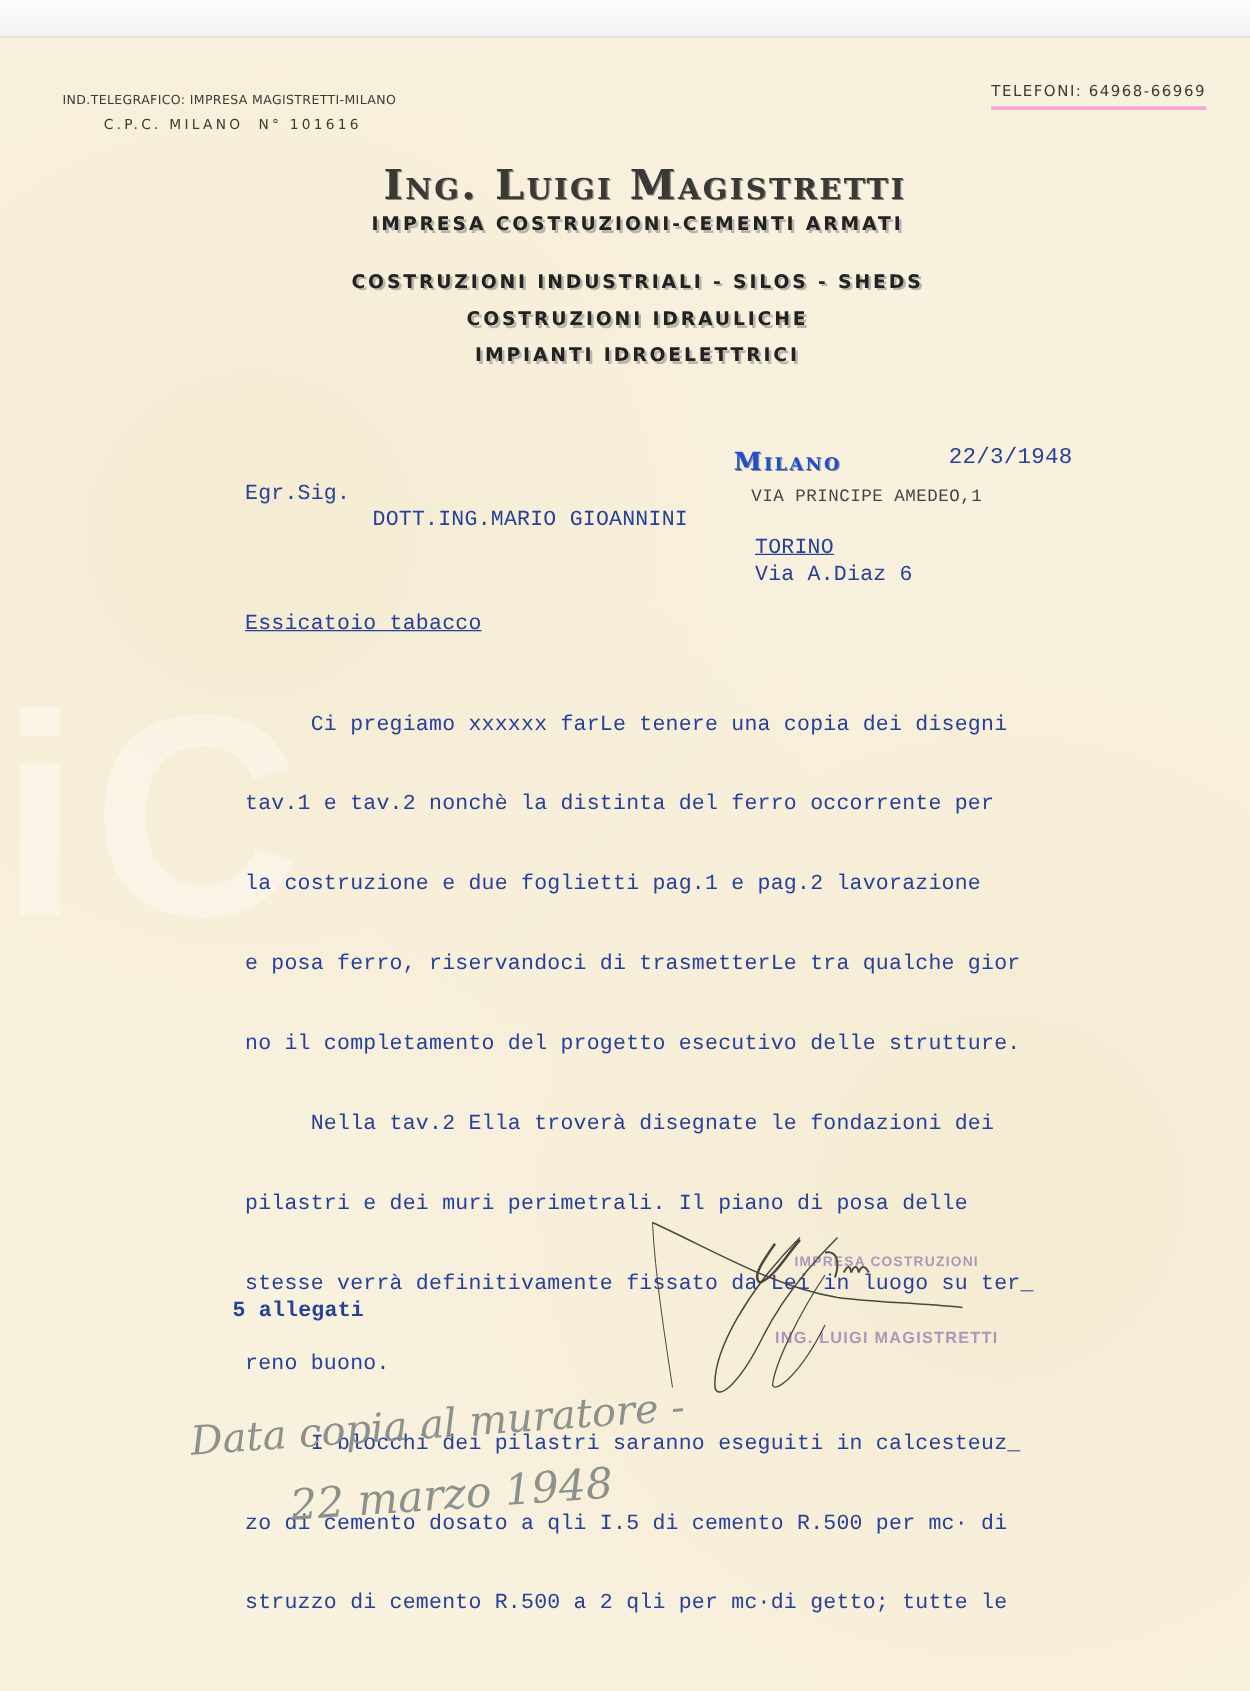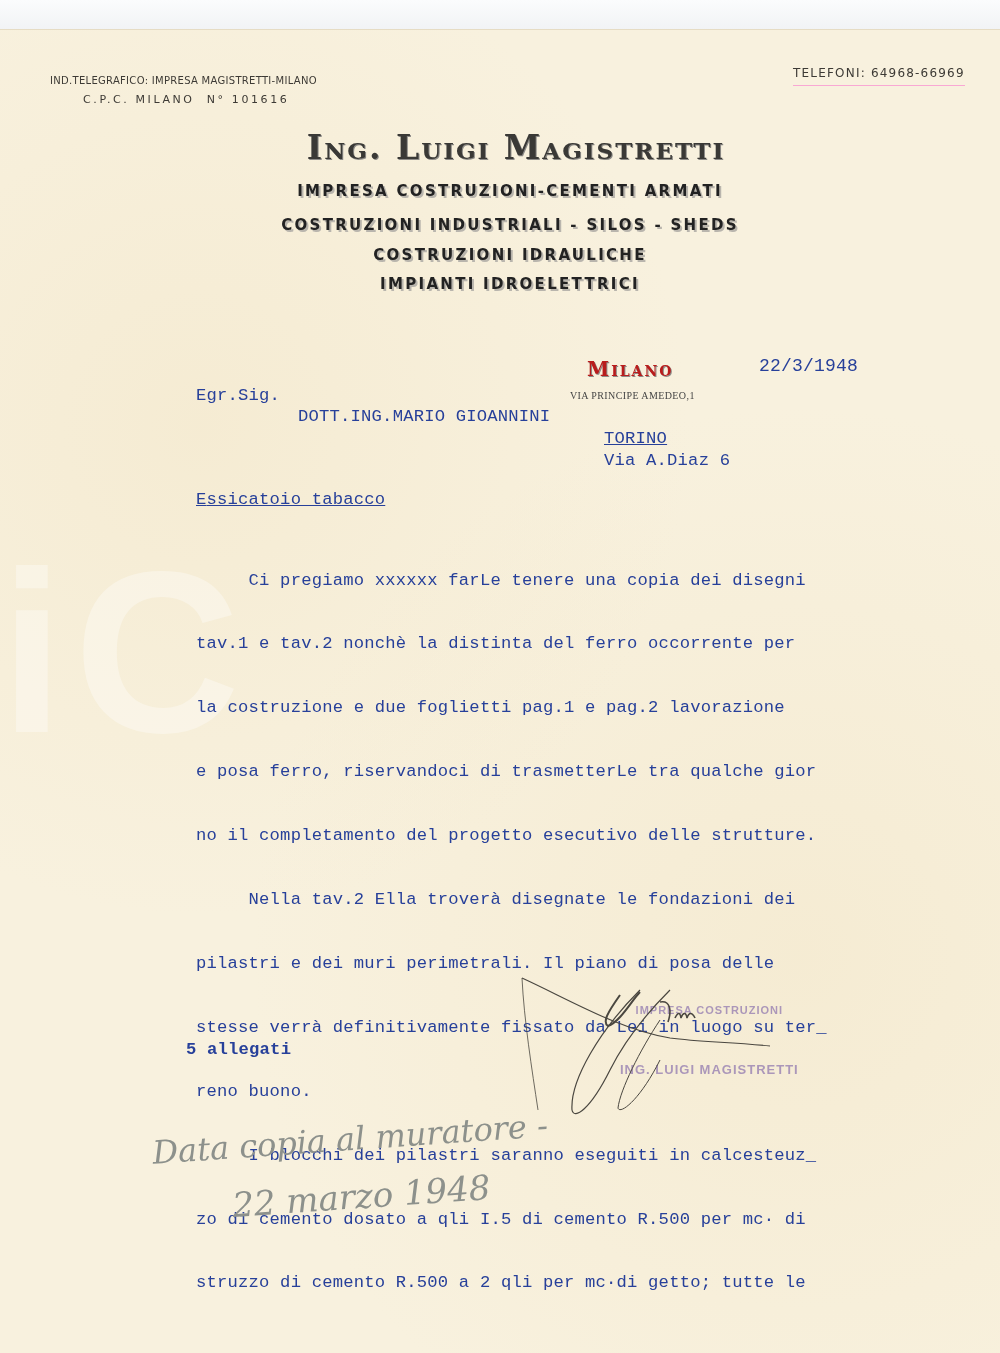--- a/index.html
+++ b/index.html
@@ -26,41 +26,41 @@
     color: rgba(255,255,255,0.35); letter-spacing: 10px;
     pointer-events: none;
   }
   .abs { position: absolute; white-space: pre; }
 
   
   .lh-small { font-family: "DejaVu Sans", sans-serif; color: #3d3a35; }
   .telegraph { left: 50px; top: 75px; font-size: 10px; letter-spacing: 0.3px; }
   .cpc { left: 83px; top: 93px; font-size: 11px; letter-spacing: 2.6px; }
   .telefoni { left: 793px; top: 66px; font-size: 12px; letter-spacing: 1.2px;
-    border-bottom: 1px solid #f9a8d4; padding-bottom: 5px; }
+    border-bottom: 3px solid #f9a8d4; padding-bottom: 5px; }
   .title {
     left: 196px; top: 128px; width: 640px; text-align: center;
     font-family: "DejaVu Serif", serif; font-weight: bold; font-size: 33px;
     letter-spacing: 2px; color: #3a3936; font-variant: small-caps;
     text-shadow: 1px 1px 0 #8d8b87;
   }
   .sub {
     width: 640px; left: 190px; text-align: center;
     font-family: "DejaVu Sans", sans-serif; font-weight: bold; font-size: 15px;
     letter-spacing: 2.3px; color: #222;
     text-shadow: 2px 2px 0 #b9b5ad;
   }
-  .s1 { top: 182px; } .s2 { top: 216px; } .s3 { top: 246px; } .s4 { top: 275px; }
+  .s1 { top: 170px; } .s2 { top: 216px; } .s3 { top: 246px; } .s4 { top: 275px; }
 
   .city {
     left: 587px; top: 357px; font-family: "DejaVu Serif", serif; font-weight: bold;
-    font-size: 20px; letter-spacing: 2px; color: #b91c1c; font-variant: small-caps;
+    font-size: 20px; letter-spacing: 2px; color: #1d4ed8; font-variant: small-caps;
     text-shadow: 1px 1px 0 #8d8b87;
   }
-  .street { left: 570px; top: 390px; font-size: 10px; color: #444; letter-spacing: 0.4px; font-family: Liberation Serif, serif; }
+  .street { left: 601px; top: 390px; font-size: 14px; color: #444; letter-spacing: 0.4px; font-family: Liberation Mono, monospace; }
 
   
   .tw {
     font-family: "Liberation Mono", "DejaVu Sans Mono", monospace;
     font-size: 17.2px; color: #27409a; letter-spacing: 0.2px;
   }
   .date { left: 759px; top: 356px; font-size: 18px; }
   .salutation { left: 196px; top: 386px; }
   .recipient { left: 298px; top: 407px; text-align: right; }
   .r-city { left: 604px; top: 429px; text-decoration: underline; }

